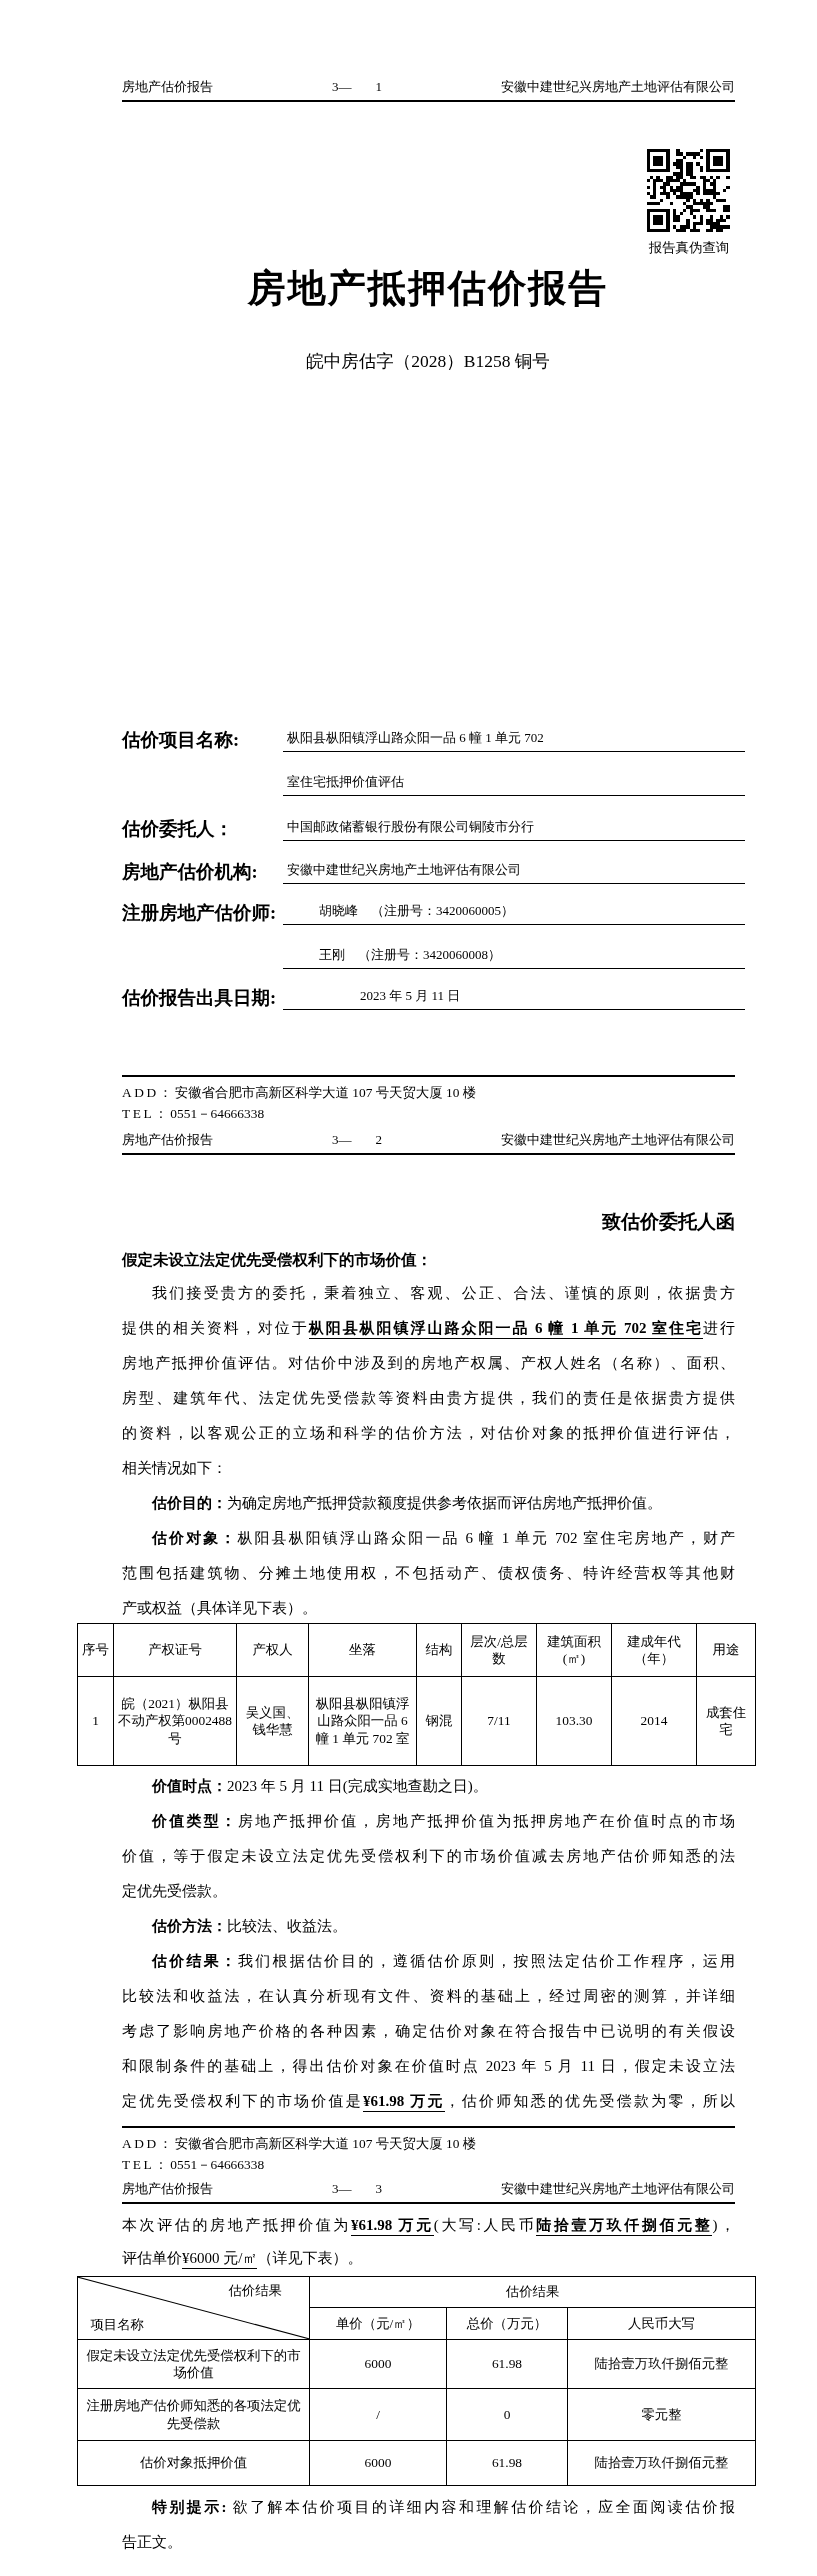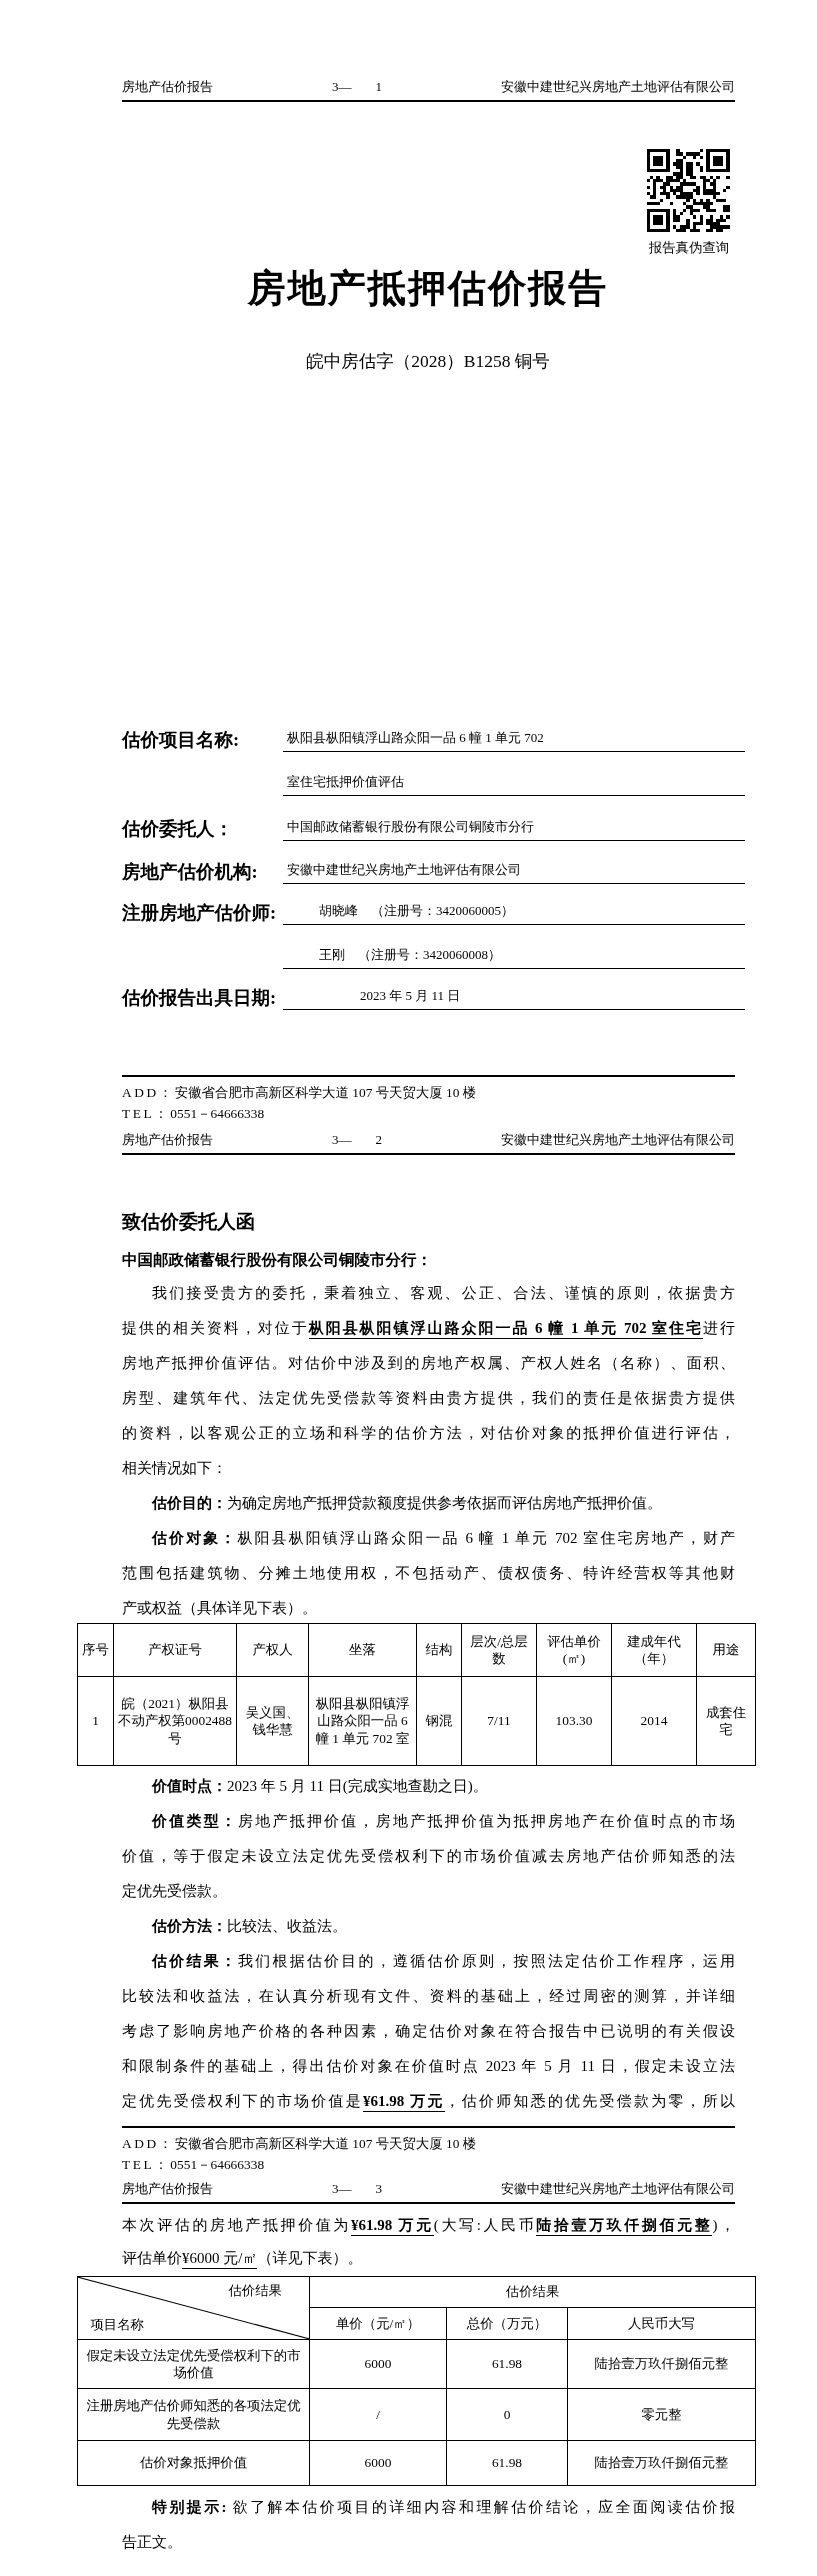--- a/index.html
+++ b/index.html
@@ -26,21 +26,21 @@
   .padB{padding-left:77px;}
   .sp1{width:161px;flex:none;}
 
   
   .bl{left:122px;width:613px;height:35px;line-height:35px;font-size:15px;}
   .j{text-align:justify;text-align-last:justify;}
   .ind{text-indent:30px;}
   .b{font-weight:bold;}
   .bu{font-weight:bold;border-bottom:1.5px solid #000;padding-bottom:1.5px;}
   .un{border-bottom:1.5px solid #000;padding-bottom:1.5px;}
-  .lettertitle{left:122px;top:1209px;width:613px;text-align:left;font-size:19px;font-weight:bold;}
+  .lettertitle{left:122px;top:1209px;width:613px;text-align:right;font-size:19px;font-weight:bold;}
   .salut{left:122px;top:1250px;font-size:15.5px;font-weight:bold;}
 
   
   table.doc{border-collapse:collapse;border:1.5px solid #000;table-layout:fixed;}
   table.doc td,table.doc th{border:1px solid #000;font-weight:normal;text-align:center;
       vertical-align:middle;font-size:13.4px;padding:1px 4.1px;line-height:17.5px;}
   #table1{left:77px;top:1623px;width:677px;}
   #table2{left:77px;top:2276px;width:677px;}
   .diagcell{position:relative;padding:0;}
   .diagcell svg{position:absolute;left:0;top:0;width:100%;height:100%;}
@@ -313,21 +313,21 @@
     <div class="frow"><span class="lsp">TEL：</span><span>0551－64666338</span></div>
   </div>
 
   <div class="abs pgheader" style="top:1131px;">
     <span>房地产估价报告</span>
     <span class="pgno"><span>3—</span><span class="num">2</span></span>
     <span>安徽中建世纪兴房地产土地评估有限公司</span>
   </div>
 
   <div class="abs lettertitle">致估价委托人函</div>
-  <div class="abs salut">中国邮政储蓄银行股份有限公司铜陵市分行：</div>
+  <div class="abs salut">假定未设立法定优先受偿权利下的市场价值：</div>
 
   <div class="abs" style="left:122px;top:1276px;width:613px;">
     <div class="bl j ind">我们接受贵方的委托，秉着独立、客观、公正、合法、谨慎的原则，依据贵方</div>
     <div class="bl j"><span>提供的相关资料，对位于</span><span class="bu">枞阳县枞阳镇浮山路众阳一品 6 幢 1 单元 702 室住宅</span><span>进行</span></div>
     <div class="bl j">房地产抵押价值评估。对估价中涉及到的房地产权属、产权人姓名（名称）、面积、</div>
     <div class="bl j">房型、建筑年代、法定优先受偿款等资料由贵方提供，我们的责任是依据贵方提供</div>
     <div class="bl j">的资料，以客观公正的立场和科学的估价方法，对估价对象的抵押价值进行评估，</div>
     <div class="bl">相关情况如下：</div>
     <div class="bl ind"><span class="b">估价目的：</span><span>为确定房地产抵押贷款额度提供参考依据而评估房地产抵押价值。</span></div>
     <div class="bl j ind"><span class="b">估价对象：</span><span>枞阳县枞阳镇浮山路众阳一品 6 幢 1 单元 702 室住宅房地产，财产</span></div>
@@ -348,21 +348,21 @@
         <col style="width:59px">
     </colgroup>
     <tbody>
         <tr style="height:53px;">
       <th>序号</th>
       <th>产权证号</th>
       <th>产权人</th>
       <th>坐落</th>
       <th>结构</th>
       <th>层次/总层数</th>
-      <th>评估单价(㎡)</th>
+      <th>建筑面积(㎡)</th>
       <th>建成年代（年）</th>
       <th>用途</th>
     </tr>
     <tr style="height:89px;">
       <td>1</td>
       <td>皖（2021）枞阳县不动产权第0002488 号</td>
       <td>吴义国、钱华慧</td>
       <td>枞阳县枞阳镇浮山路众阳一品 6 幢 1 单元 702 室</td>
       <td>钢混</td>
       <td>7/11</td>

